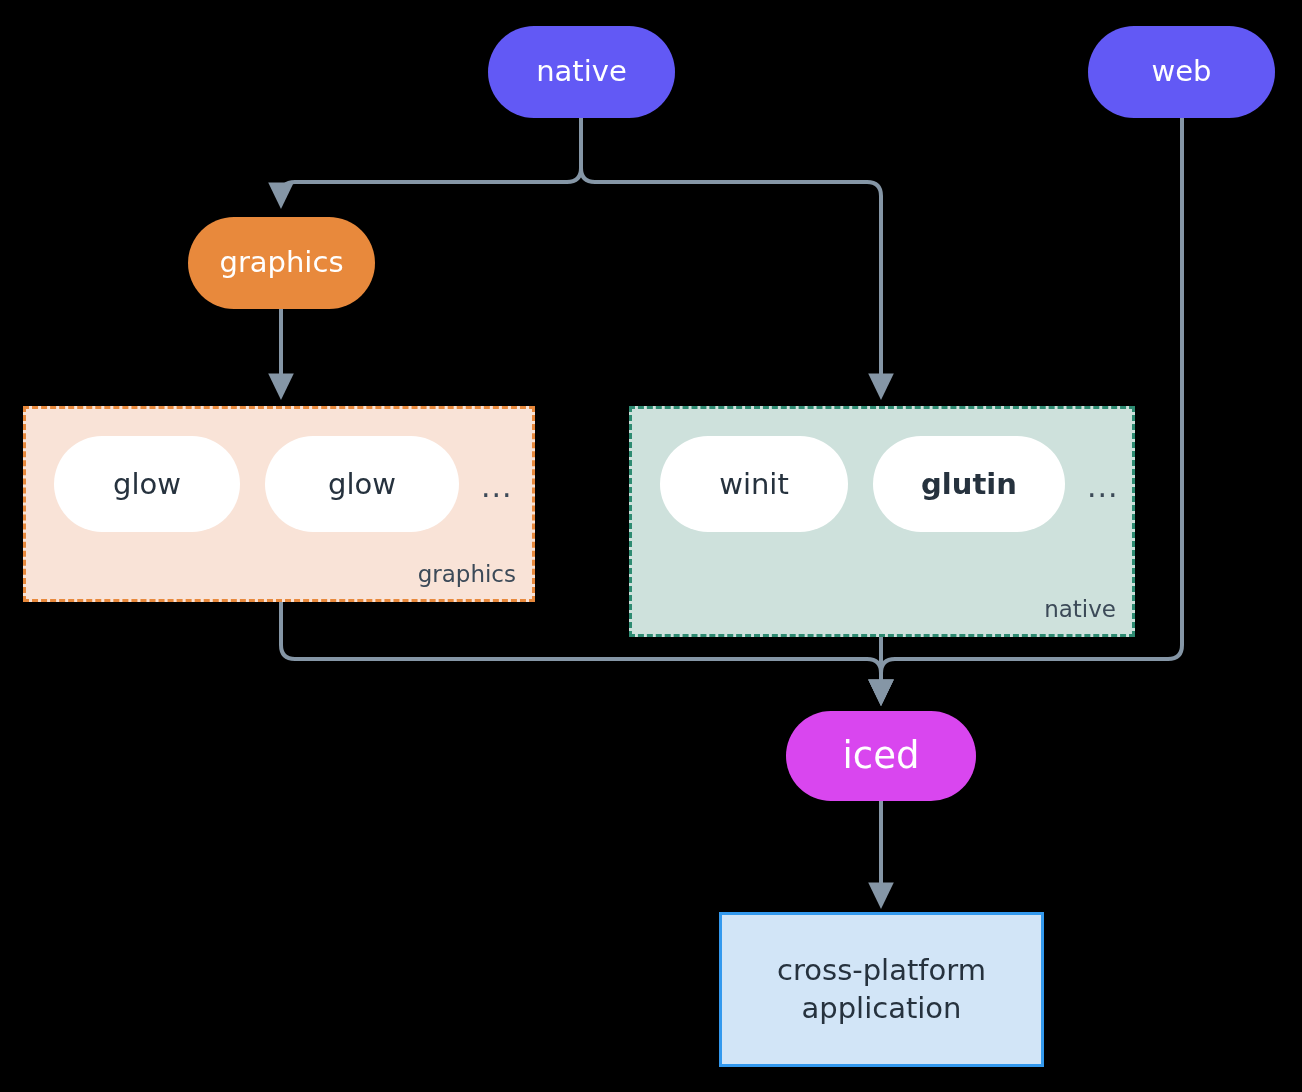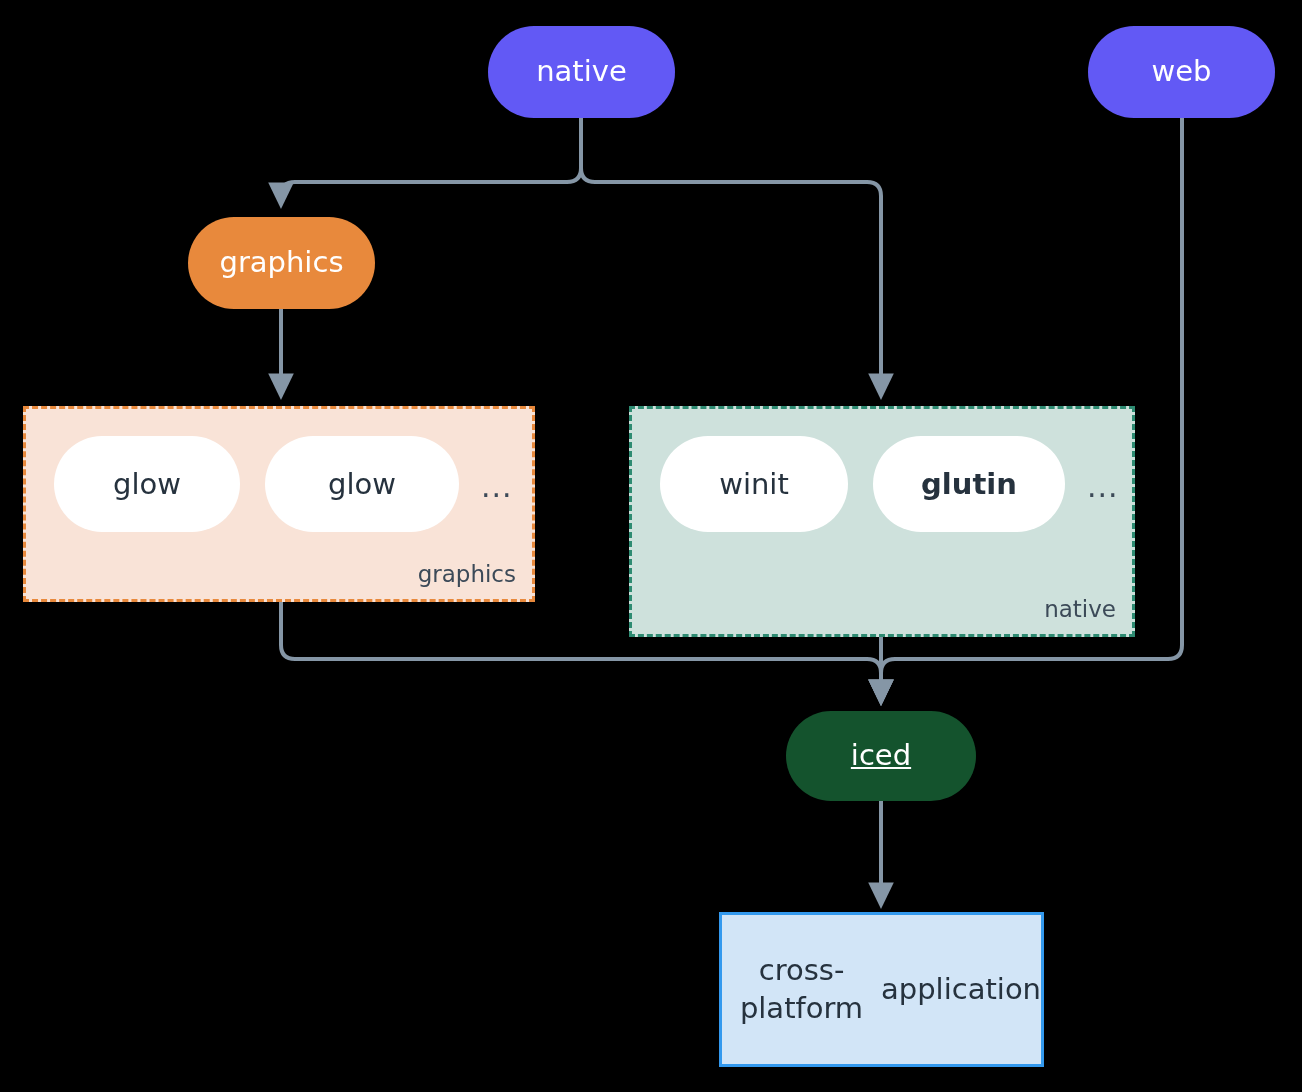--- a/index.html
+++ b/index.html
@@ -41,32 +41,31 @@
     border-radius: 58px;
     font-size: 29px;
   }
   .pill-orange {
     background: #E8893C;
     color: #FFFFFF;
     border-radius: 58px;
     font-size: 29px;
   }
   .pill-blue {
-    background: #14532d;
+    background: #d946ef;
     color: #FFFFFF;
     border-radius: 58px;
-    font-size: 29px;
-    text-decoration: underline;
+    font-size: 37px;
   }
   .rect-lightblue {
     background: #D2E5F7;
     color: #26323E;
     border: 3px solid #3399EE;
     font-size: 29px;
-    flex-direction: row;
+    flex-direction: column;
   }
 
   
   .group {
     position: absolute;
     box-sizing: border-box;
   }
   .group-renderers {
     background: #F9E3D7;
     border: 3px dashed #E8893C;

